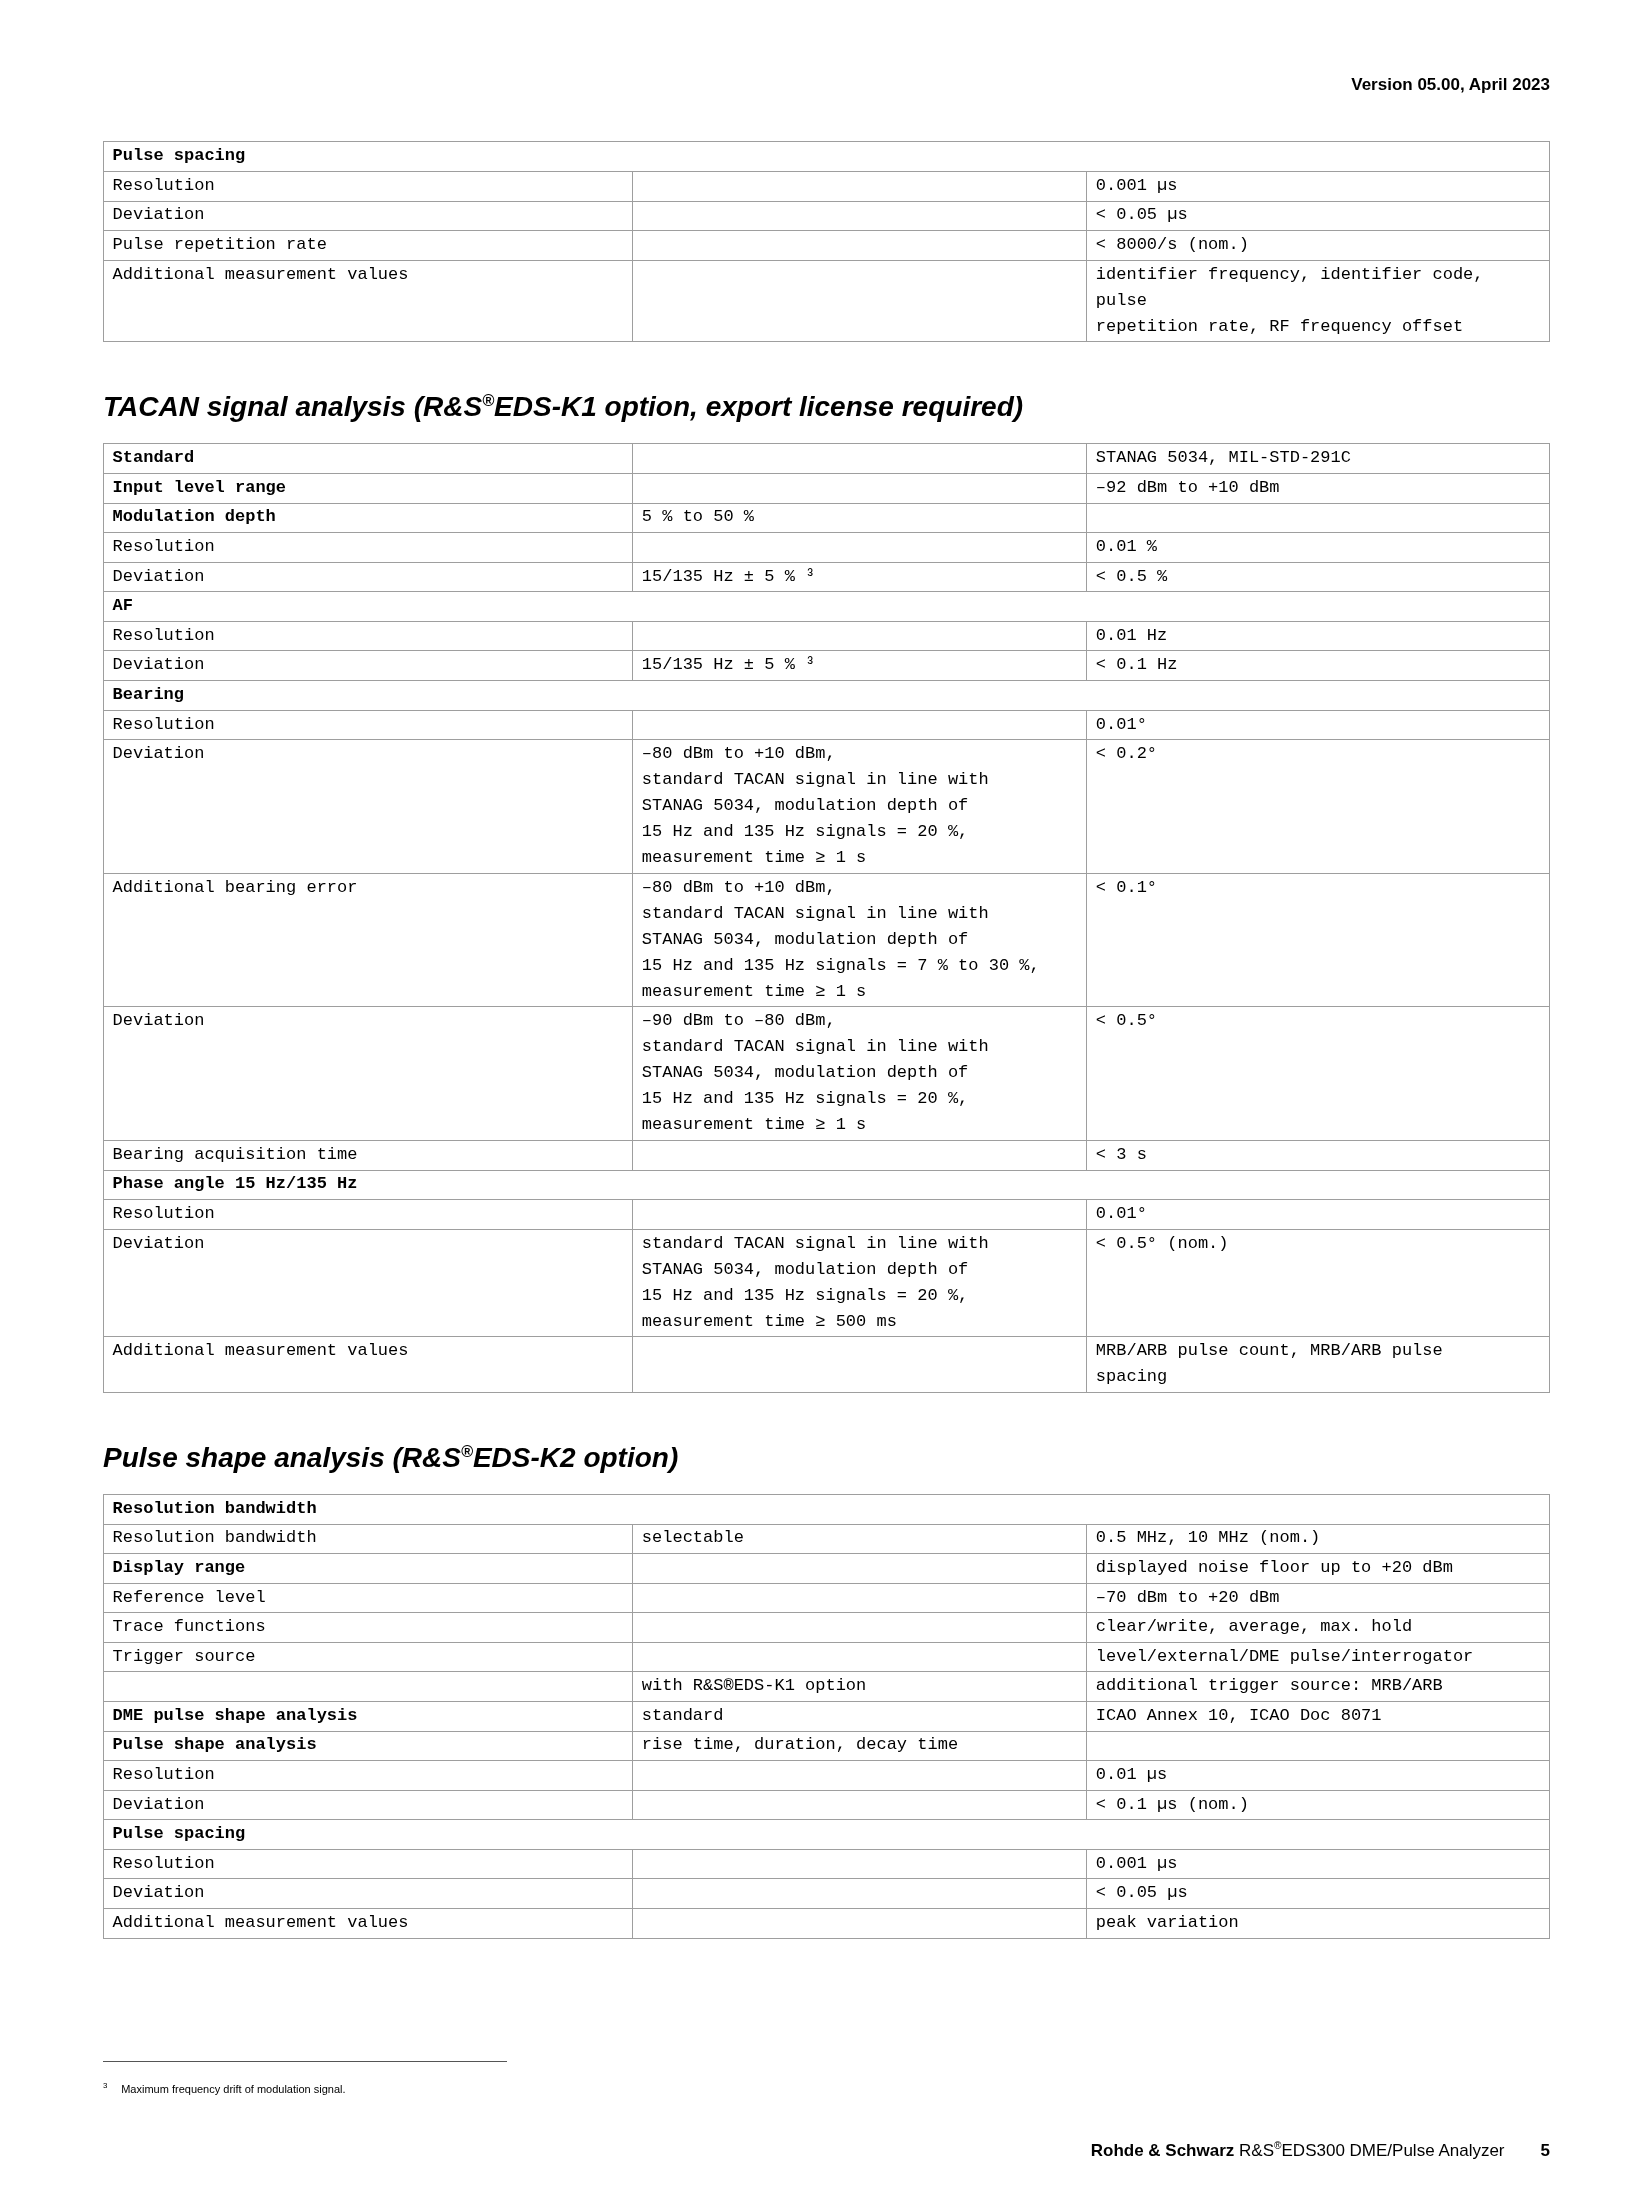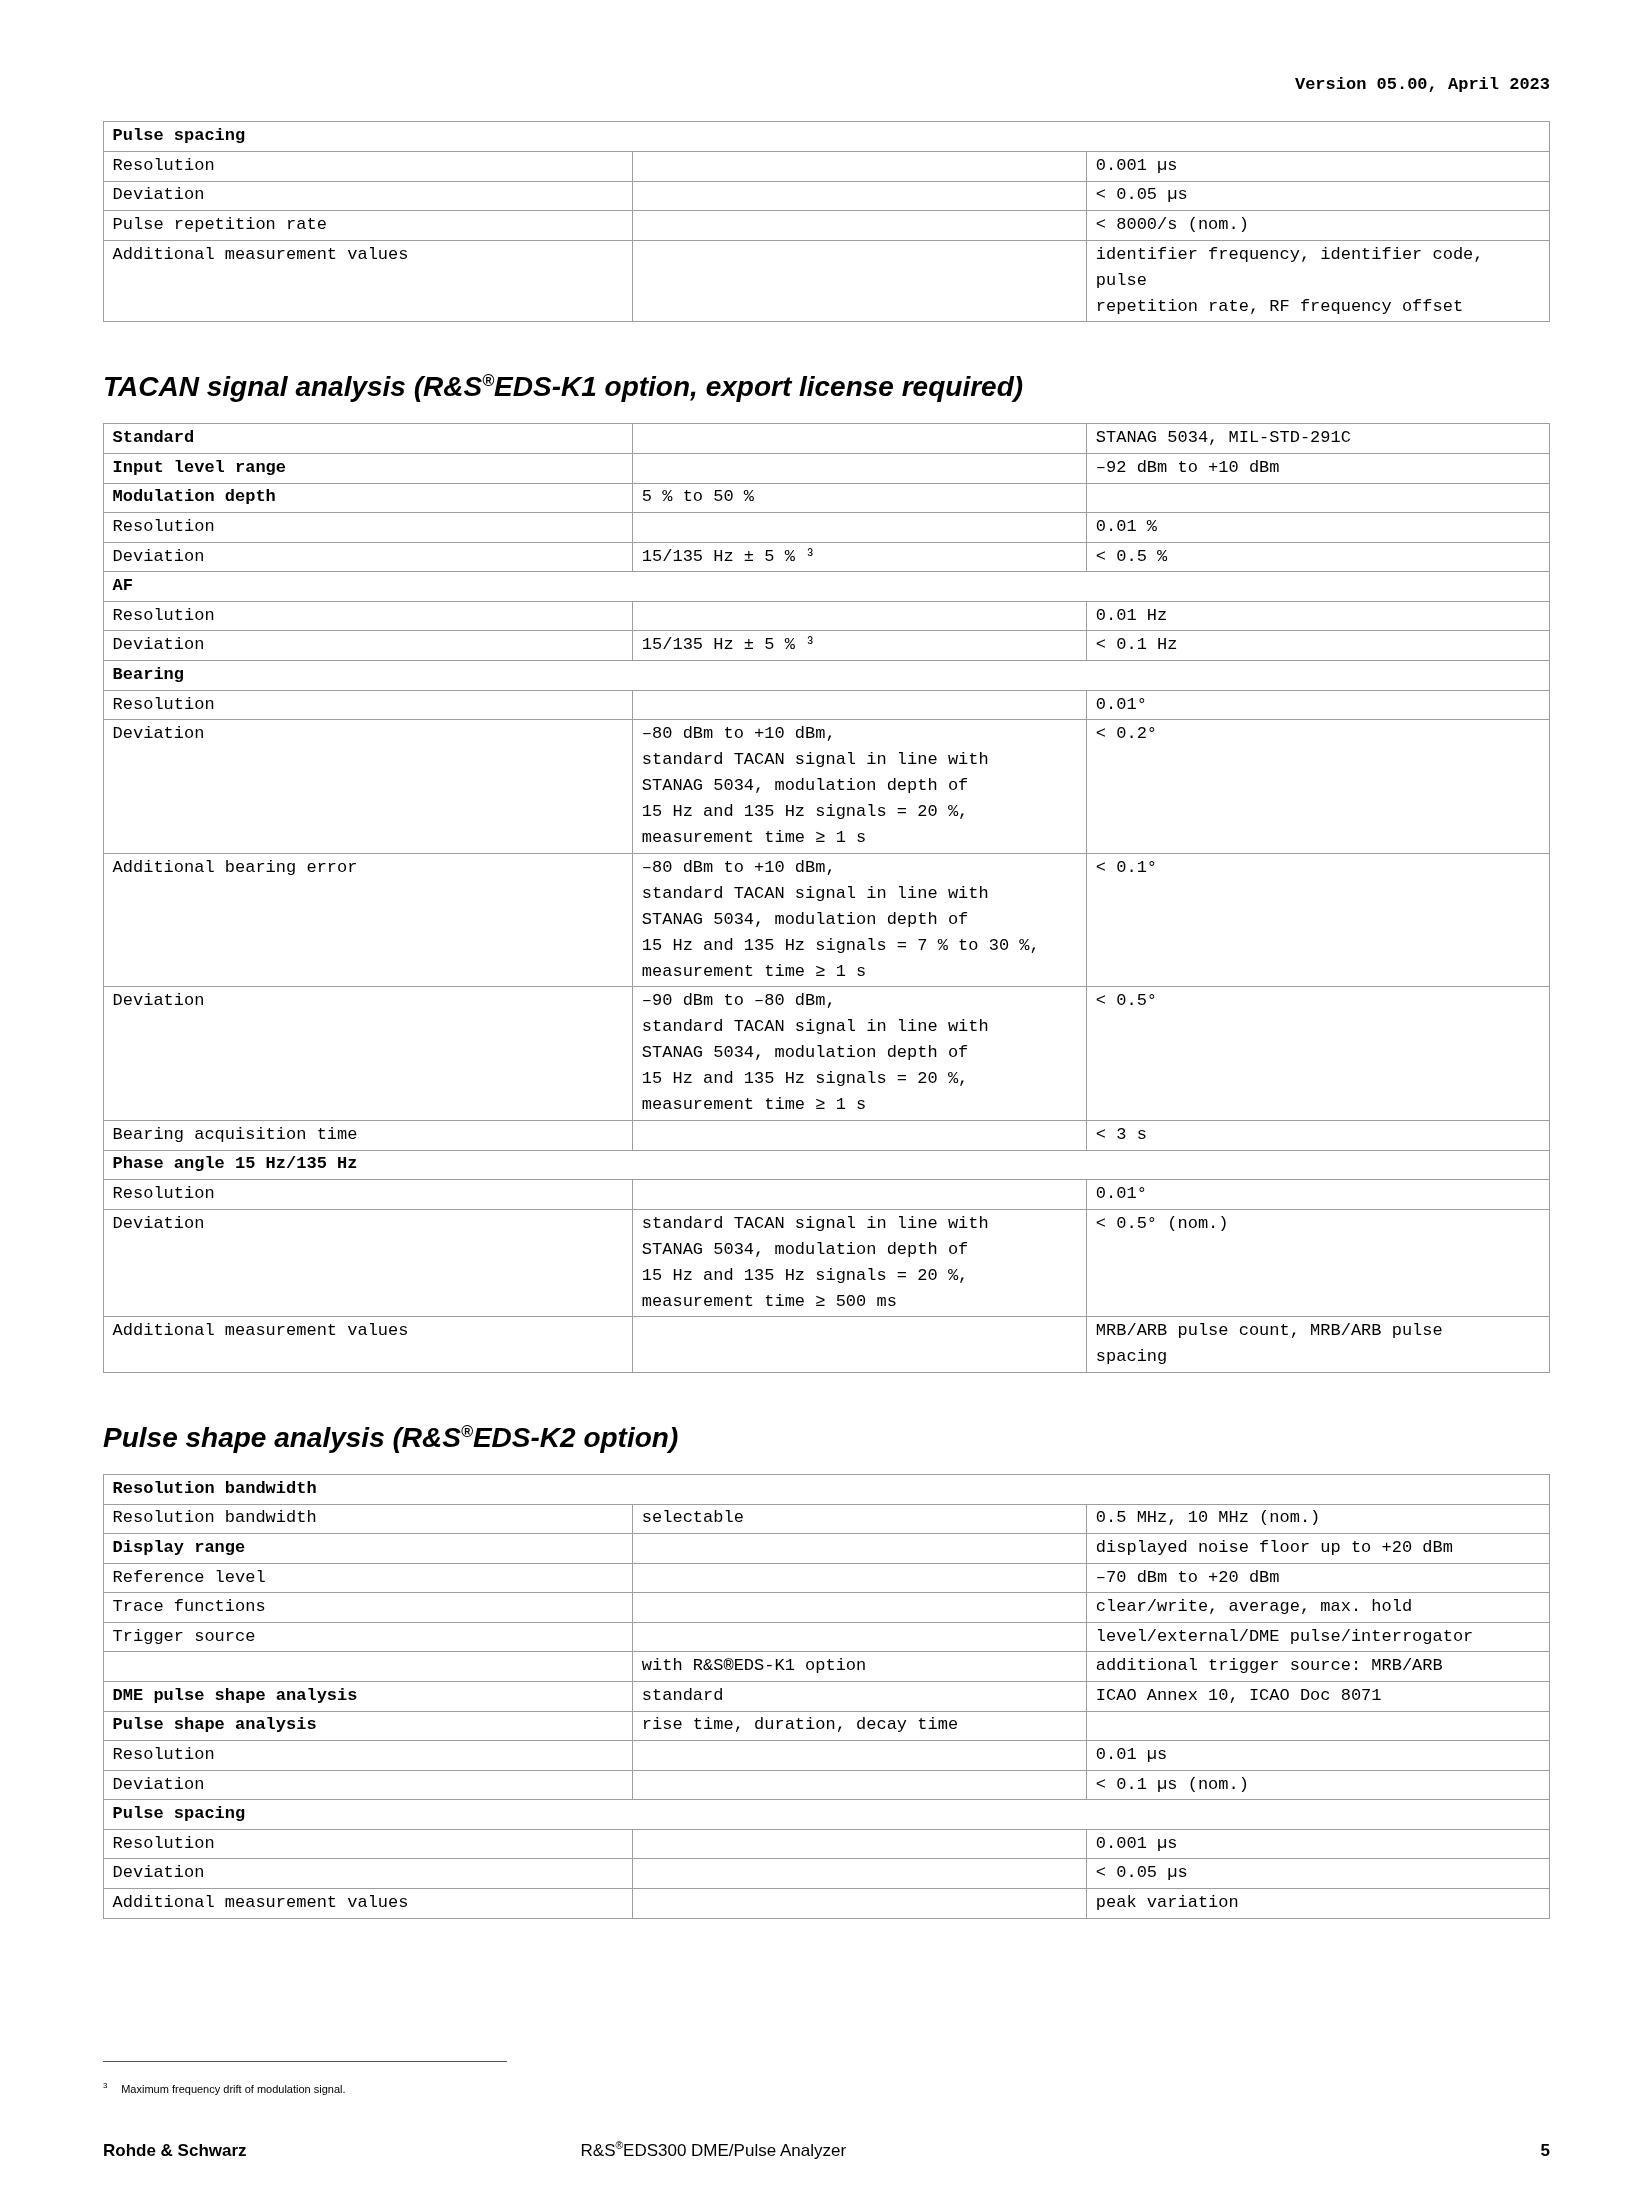--- a/index.html
+++ b/index.html
@@ -13,22 +13,21 @@
     width: 1652px; height: 2202px;
     padding: 74px 102px 40px 103px;
     display: flex; flex-direction: column;
     overflow: hidden;
   }
   .version {
     text-align: right;
     font-weight: bold;
     font-size: 17px;
     line-height: 22.4px;
-    margin-bottom: 25px;
-    font-family: Liberation Mono, monospace;
+    margin-bottom: 45px;
   }
   table.spec {
     width: 100%;
     border-collapse: collapse;
     table-layout: fixed;
     font-family: Liberation Mono, monospace;
   }
   table.spec td {
     border: 0.9px solid #9e9e9e;
     font-size: 17px;
@@ -60,21 +59,21 @@
   .footnote {
     font-size: 11px;
     line-height: 19px;
   }
   .footnote sup {
     font-size: 72%;
     margin-right: 13.8px;
   }
   .footer {
     display: flex;
-    justify-content: space-between;
+    justify-content: flex-end;
     align-items: baseline;
     font-size: 17px;
     line-height: 22.4px;
     margin-top: 36px;
   }
   .footer .bold { font-weight: bold; }
   .footer sup { font-size: 60%; }
   .footer .gap { display: inline-block; width: 36px; }
 </style>
 </head>

